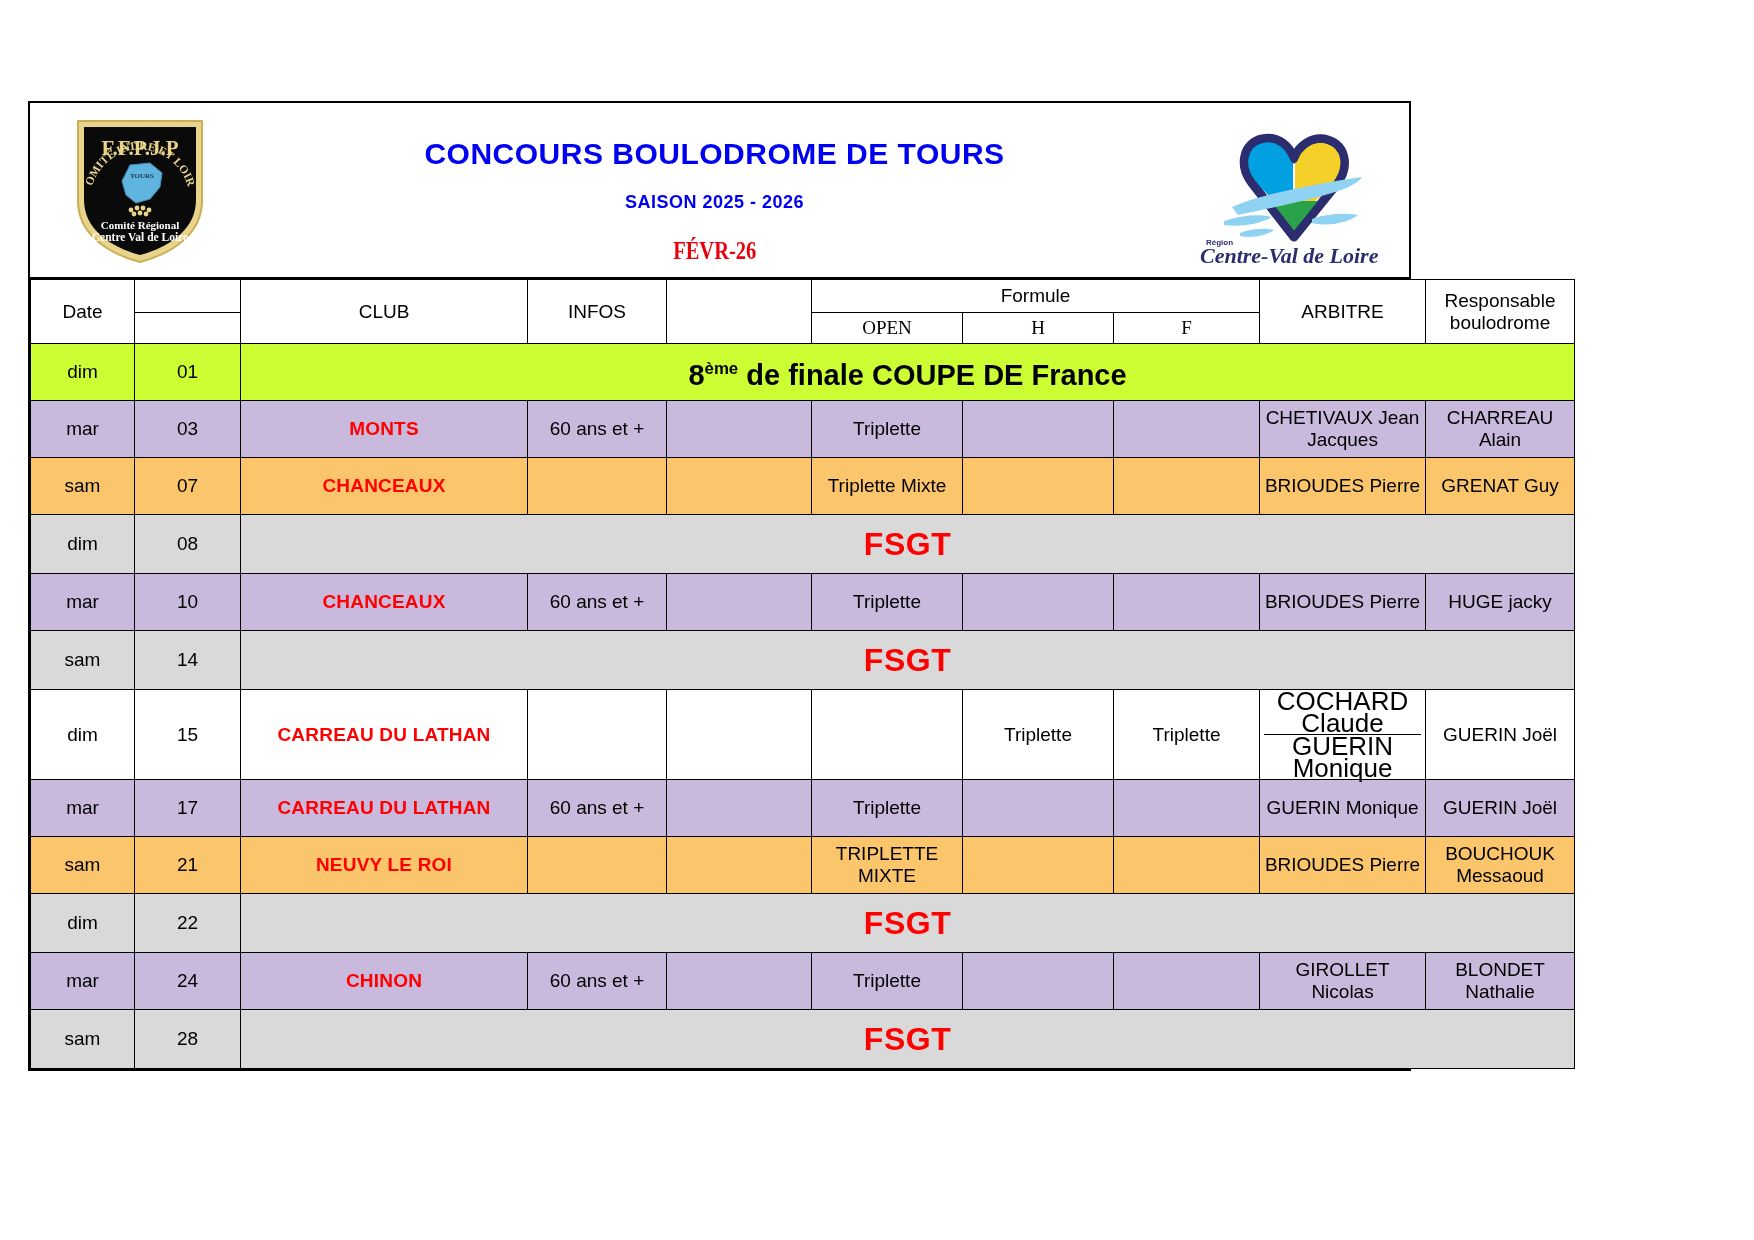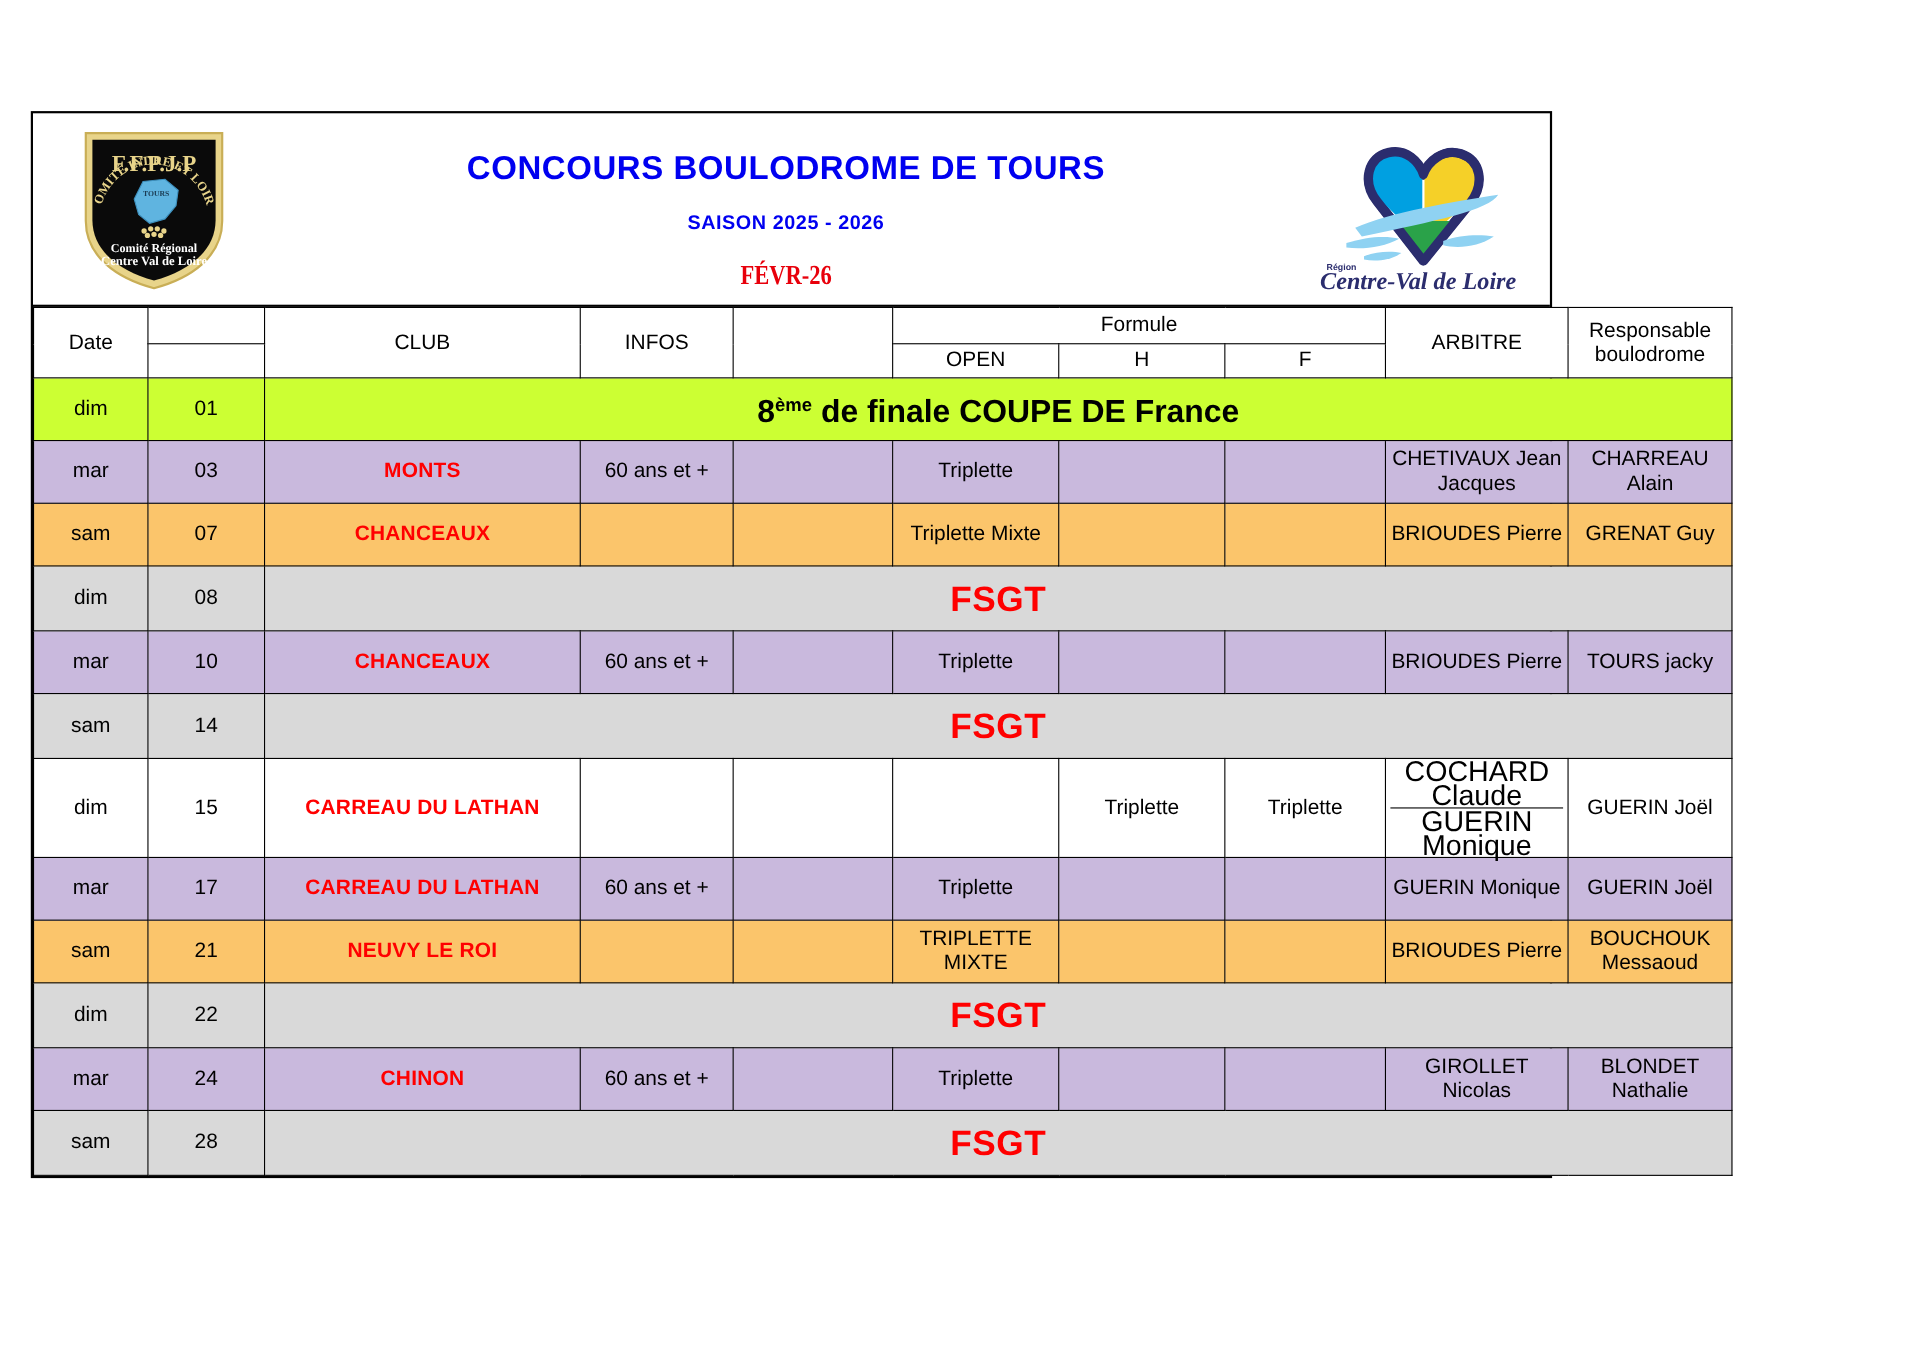--- a/index.html
+++ b/index.html
@@ -109,21 +109,21 @@
   col.c-arb{width:166px;}
   col.c-resp{width:149px;}
 
   
   thead td{
     background:#fff;
     font-size:21px;
     line-height:24px;
   }
   .hdr-tall{height:32px;}
-  .hdr-sub{height:30px;}
+  .hdr-sub{height:30px;font-family:Liberation Serif, serif;}
 
   
   tr.r-body > td{height:56px;}
   tr.r-tall > td{height:58px;}
 
   
   .fill-green{background:#CCFF33;}
   .fill-purple{background:#C9B9DD;}
   .fill-orange{background:#FBC56B;}
   .fill-grey{background:#D9D9D9;}
@@ -314,21 +314,21 @@
         <tr class="r-body">
           <td class="fill-purple">mar</td>
           <td class="fill-purple">10</td>
           <td class="fill-purple"><span class="club-name">CHANCEAUX</span></td>
           <td class="fill-purple">60 ans et +</td>
           <td class="fill-purple"></td>
           <td class="fill-purple">Triplette</td>
           <td class="fill-purple"></td>
           <td class="fill-purple"></td>
           <td class="fill-purple">BRIOUDES Pierre</td>
-          <td class="fill-purple">TOURS jacky</td>
+          <td class="fill-purple">HUGE jacky</td>
         </tr>
 
         <tr class="r-tall">
           <td class="fill-grey">sam</td>
           <td class="fill-grey">14</td>
           <td class="fill-grey" colspan="8"><span class="fsgt">FSGT</span></td>
         </tr>
 
         <tr class="r-body">
           <td class="fill-white">dim</td>

